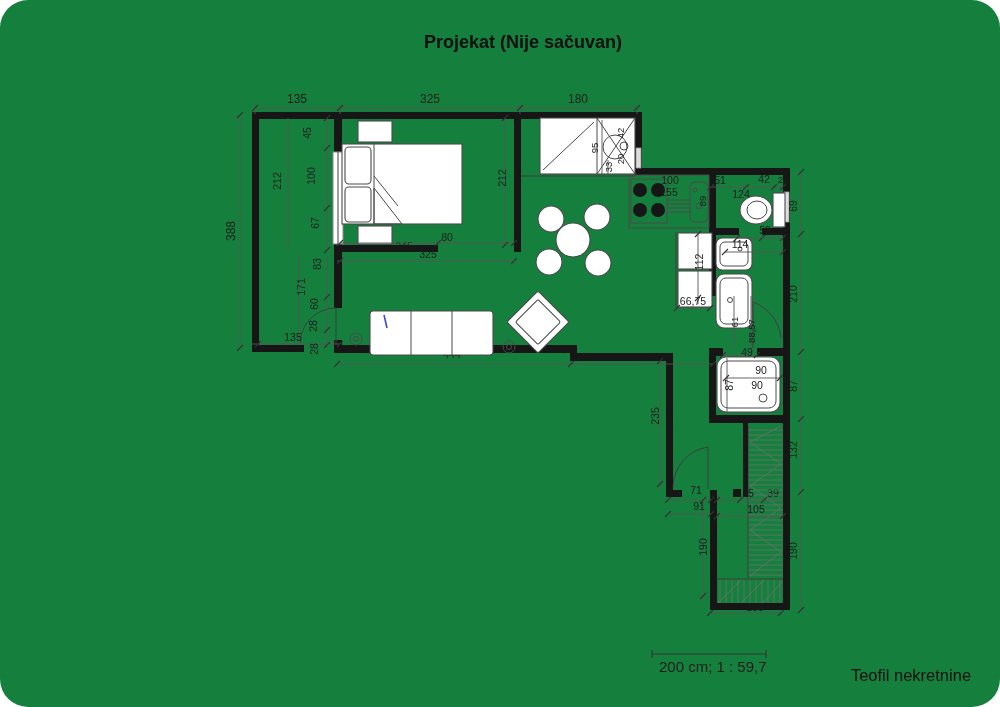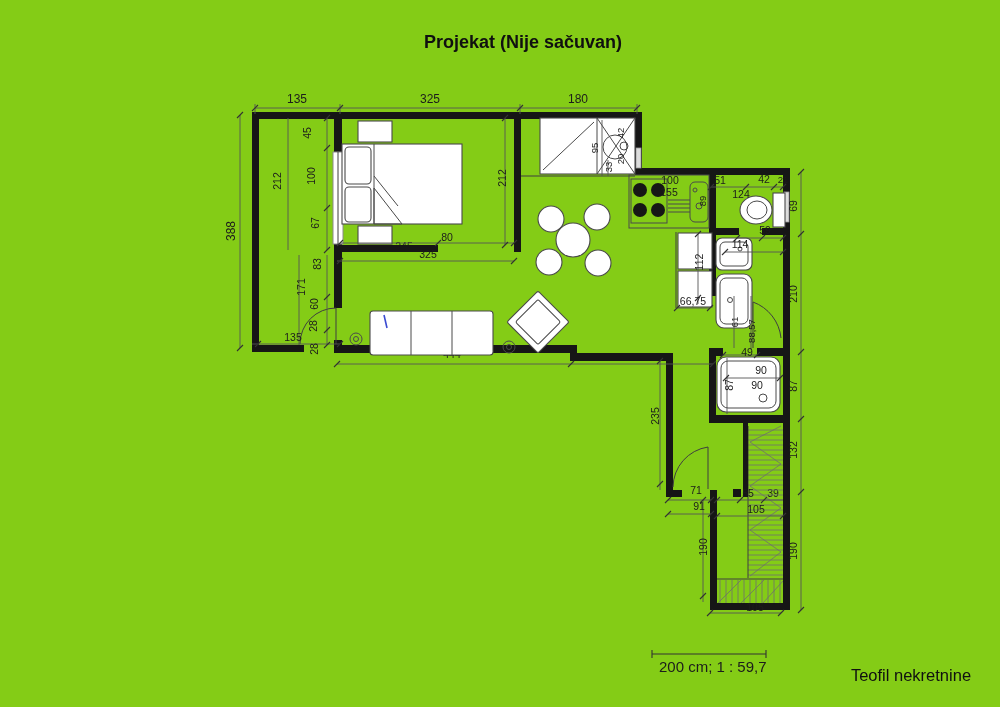--- a/index.html
+++ b/index.html
@@ -1,17 +1,17 @@
 <!DOCTYPE html>
 <html><head>
 <meta charset="utf-8">
 <style>
   html,body{margin:0;padding:0;background:#ffffff;}
-  .page{position:relative;width:1000px;height:707px;background:#84cc16;overflow:hidden;
-        font-family:"Liberation Sans", sans-serif;}
+  .page{position:relative;width:1000px;height:707px;background:#15803d;overflow:hidden;
+        font-family:"Liberation Sans", sans-serif;border-radius:28px;}
   svg{position:absolute;left:0;top:0;}
   .wall{fill:#161616;}
   .thin{stroke:#3f3f3f;stroke-width:1;fill:none;}
   .furn{stroke:#4a4a4a;stroke-width:1.1;fill:#ffffff;}
   .furnl{stroke:#4a4a4a;stroke-width:1;fill:none;}
   .dimline{stroke:#555;stroke-width:0.9;fill:none;}
   .tick{stroke:#333;stroke-width:1.1;fill:none;}
   .hatch{stroke:#6f6f6f;stroke-width:0.8;fill:none;}
   .win{fill:#ffffff;stroke:#8a8a8a;stroke-width:1;}
   .wing{fill:#dddddd;stroke:#999;stroke-width:0.8;}

